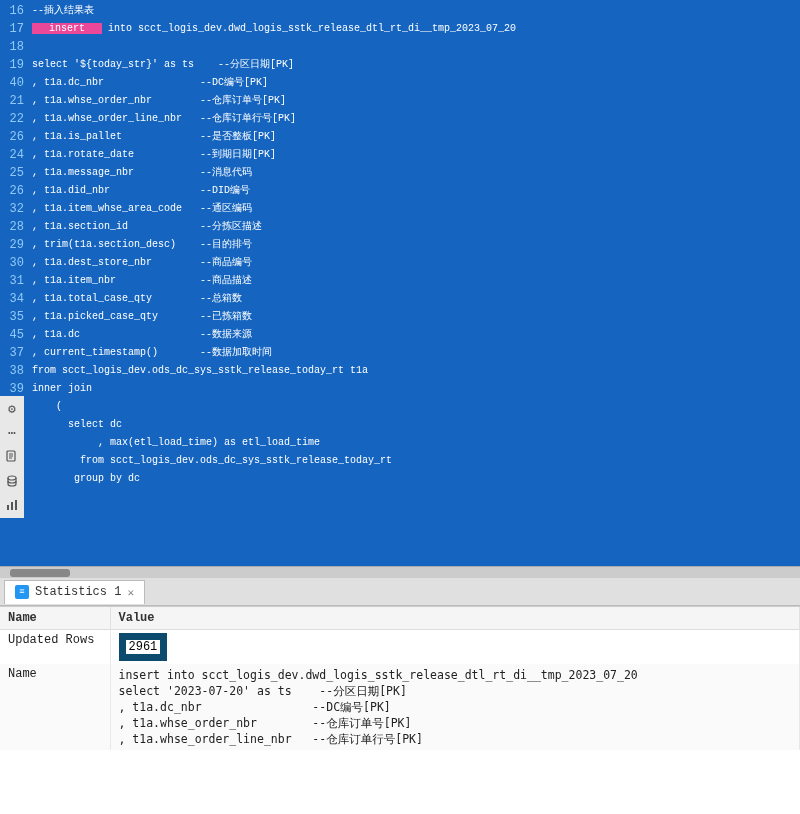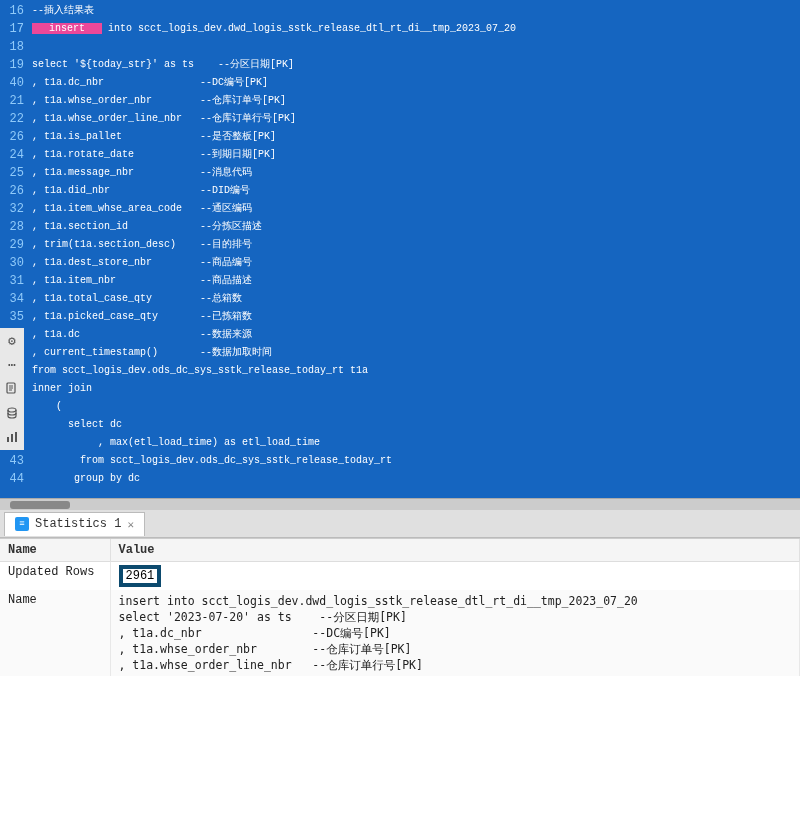--- a/index.html
+++ b/index.html
@@ -127,21 +127,21 @@
 
     .tab-close {
       font-size: 11px;
       color: #888;
       cursor: pointer;
     }
 
     .statistics-panel {
       background: #fff;
       flex: none;
-      height: 276px;
+      height: 208px;
       overflow: auto;
       border-top: 1px solid #ccc;
     }
 
     .stats-table {
       width: 100%;
       border-collapse: collapse;
       font-size: 12px;
     }
 
@@ -163,21 +163,21 @@
       vertical-align: top;
       border-right: 1px solid #e8e8e8;
       color: #222;
     }
 
     .stats-table tbody tr:nth-child(even) {
       background: #fafafa;
     }
 
     .value-highlight {
-      border: 4px solid #0c4a6e;
+      border: 7px solid #0c4a6e;
       display: inline-block;
       padding: 0 3px;
       color: #000;
       font-weight: normal;
     }
 
     .name-col {
       color: #f44336;
       font-weight: 500;
       white-space: nowrap;

